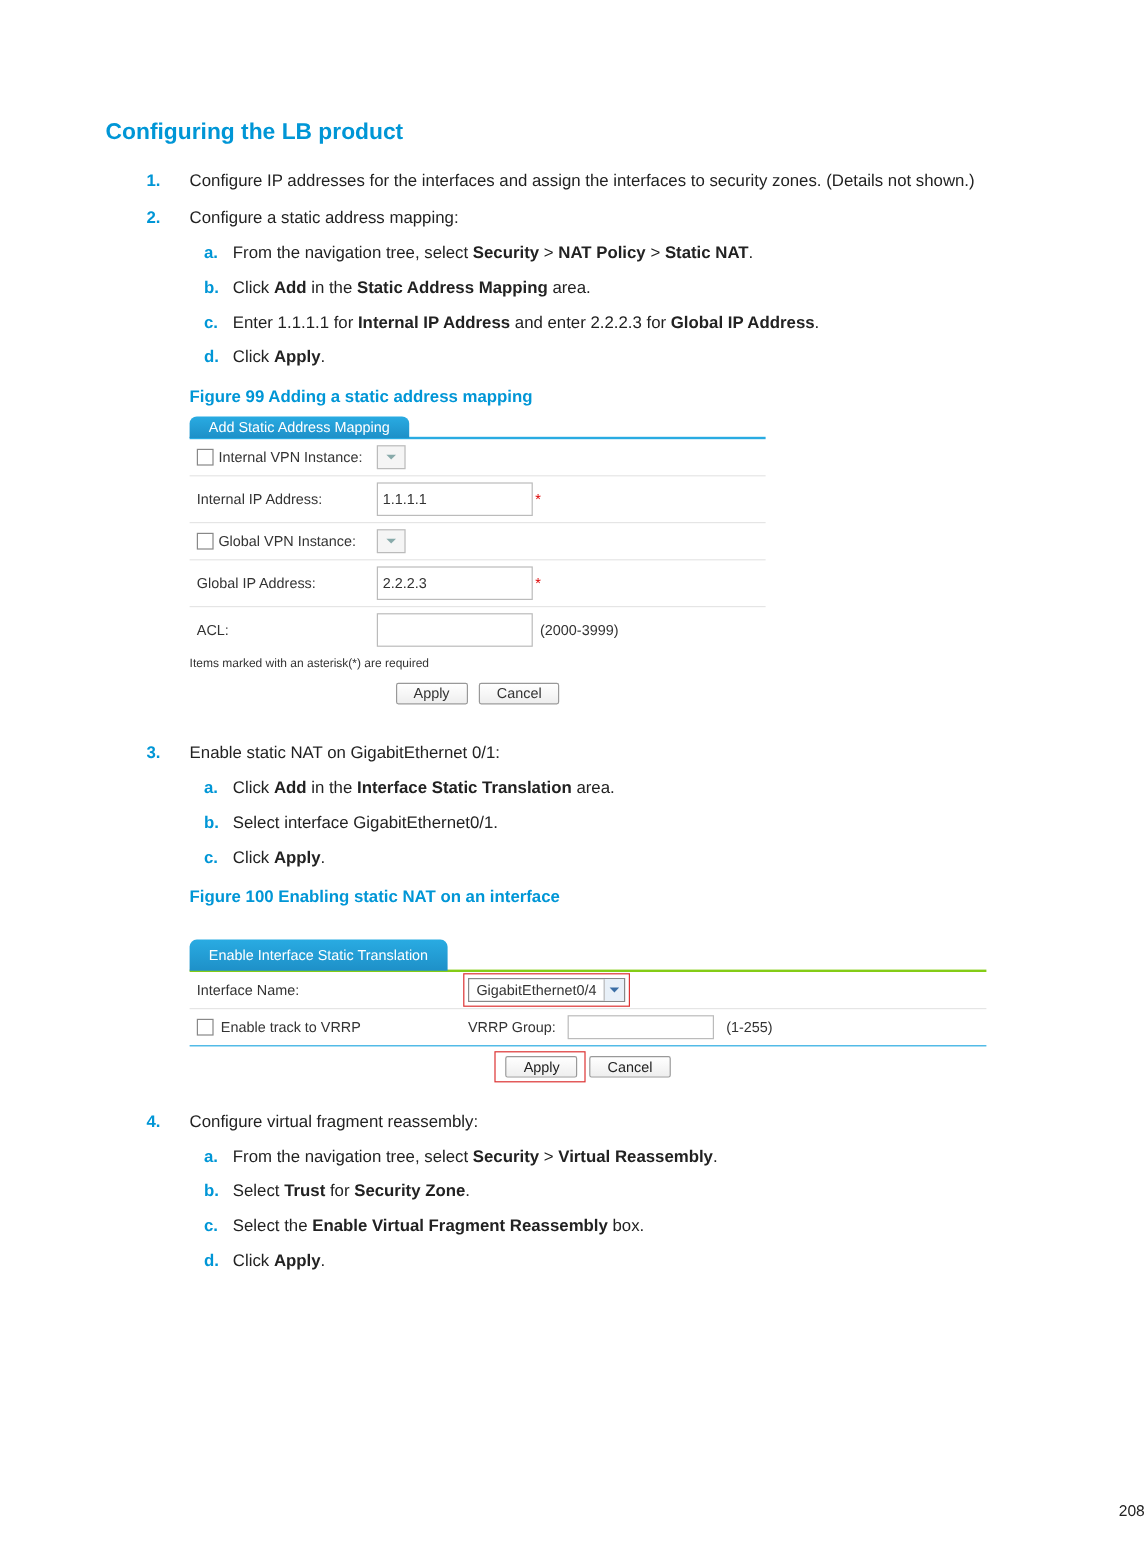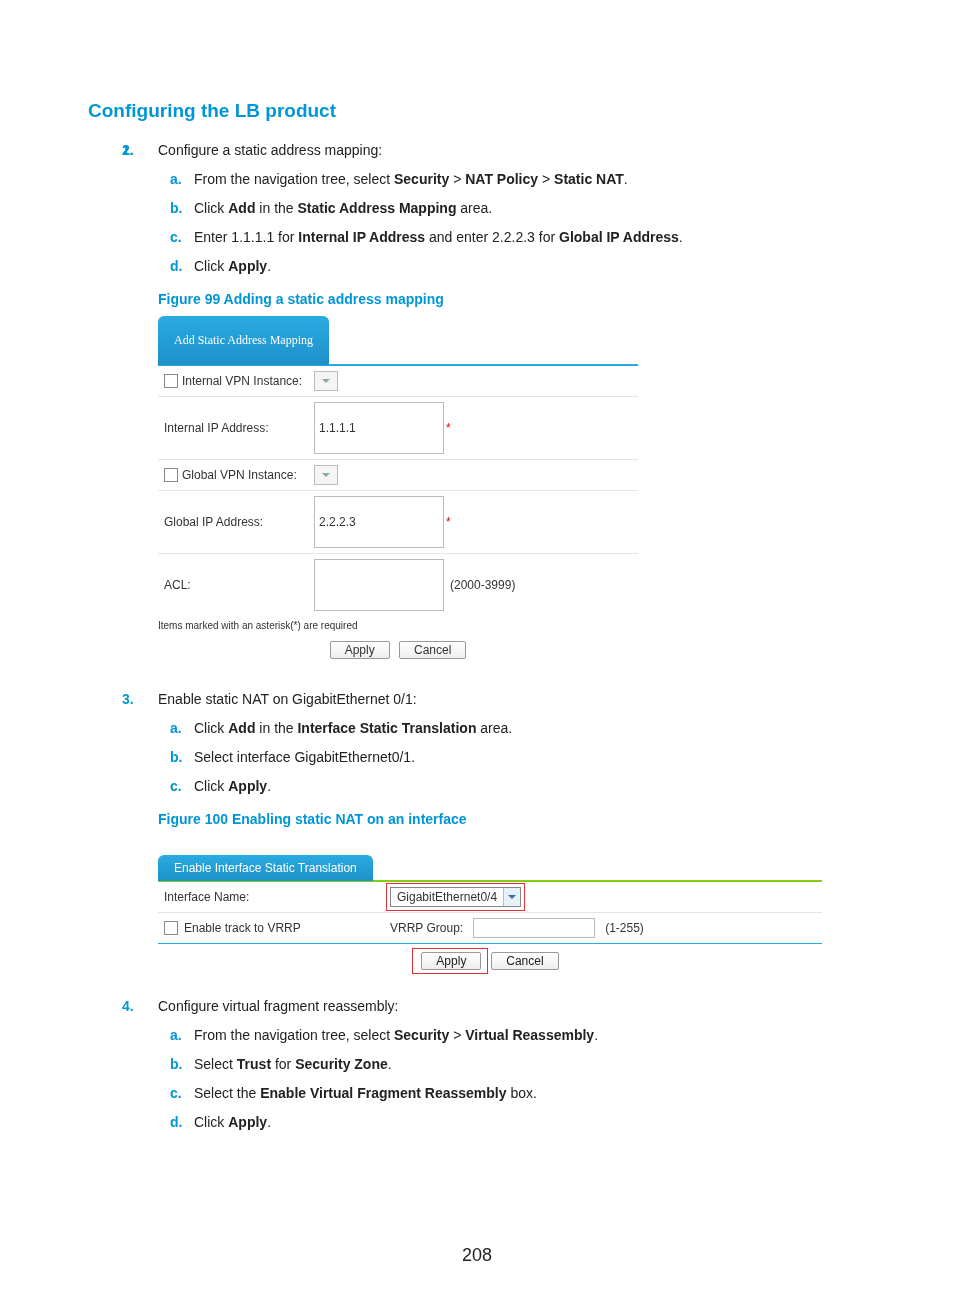--- a/index.html
+++ b/index.html
@@ -66,26 +66,25 @@
   .panel99 {
     margin-left: 70px;
     width: 480px;
     font-size: 12px;
     color: #333;
   }
   .tab99 {
     display: inline-block;
     background: linear-gradient(#29abe2, #1e90c8);
     color: #fff;
-    padding: 17px 16px;
+    padding: 2px 16px;
     border-radius: 6px 6px 0 0;
     font-size: 12px;
     position: relative;
     top: 1px;
-    font-family: Liberation Serif, serif;
   }
   .tablike {
     width: 100%;
     border-top: 2px solid #29abe2;
   }
   .row99 {
     display: flex;
     align-items: center;
     padding: 5px 6px;
     border-bottom: 1px solid #e5e5e5;
@@ -93,21 +92,21 @@
   .row99:last-of-type { border-bottom: none; }
   .lbl99 { width: 150px; display: flex; align-items: center; gap: 4px; }
   .chk {
     width: 12px; height: 12px; border: 1px solid #888; display:inline-block; background:#fff;
   }
   .sel {
     width: 22px; height: 18px; border: 1px solid #bbb; background:#f5f5f5; display:inline-flex; align-items:center; justify-content:center;
   }
   .sel svg { width:10px;height:10px; }
   .inp {
-    border: 1px solid #bbb; height: 18px; padding: 16px 4px; font-size: 12px; color:#333; background:#fff;
+    border: 1px solid #bbb; height: 18px; padding: 4px 4px; font-size: 12px; color:#333; background:#fff;
     display:inline-flex; align-items:center;
   }
   .inp.w126 { width: 120px; }
   .inp.disabled { color:#999; background:#f9f9f9; }
   .req { color: #d00; margin-left: 2px; }
   .note99 { font-size: 10px; padding: 4px 0 4px 0; }
   .btnrow { text-align: center; padding: 6px 0; }
   .btn {
     display:inline-block; border:1px solid #999; background:linear-gradient(#fff,#eee);
     padding: 1px 14px; font-size:12px; border-radius:2px; margin: 0 3px;
@@ -143,35 +142,36 @@
   .selbox {
     display:inline-flex; align-items:center; border:1px solid #888; height:18px; font-size:12px; background:#fff;
   }
   .selbox .txt { padding: 0 6px; }
   .selbox .arrow { width:16px; height:18px; border-left:1px solid #bbb; background:#e8f0f8; display:flex;align-items:center;justify-content:center; }
   .selwrap { position: relative; display:inline-block; }
   .redbox { position:absolute; border:1px solid #d33; pointer-events:none; }
   .inp100 { border:1px solid #bbb; height:18px; width:120px; background:#fff; }
   .btnrow100 { text-align:center; padding:8px 0 2px 0; position:relative; margin-left:70px; width:664px;}
   .pgnum {
-    position: absolute; bottom: 30px; left: 0; right: 0; text-align: center; font-size: 18px;
+    position: absolute; bottom: 30px; left: 0; right: 0; text-align: right; font-size: 13px;
   }
   .chevron { fill:#8aa; }
 </style>
 </head>
 <body>
 
 <div class="page">
 
   <div class="section-title">Configuring the LB product</div>
 
   <ol class="num">
 
     <li>
       <span class="marker">1.</span>
+      <span>Configure IP addresses for the interfaces and assign the interfaces to security zones. (Details not shown.)</span>
     </li>
 
     <li>
       <span class="marker">2.</span>
       <span>Configure a static address mapping:</span>
       <ol class="alpha">
         <li>
           <span class="marker">a.</span>
           <span>From the navigation tree, select </span><span class="bold">Security</span><span> &gt; </span><span class="bold">NAT Policy</span><span> &gt; </span><span class="bold">Static NAT</span><span>.</span>
         </li>

